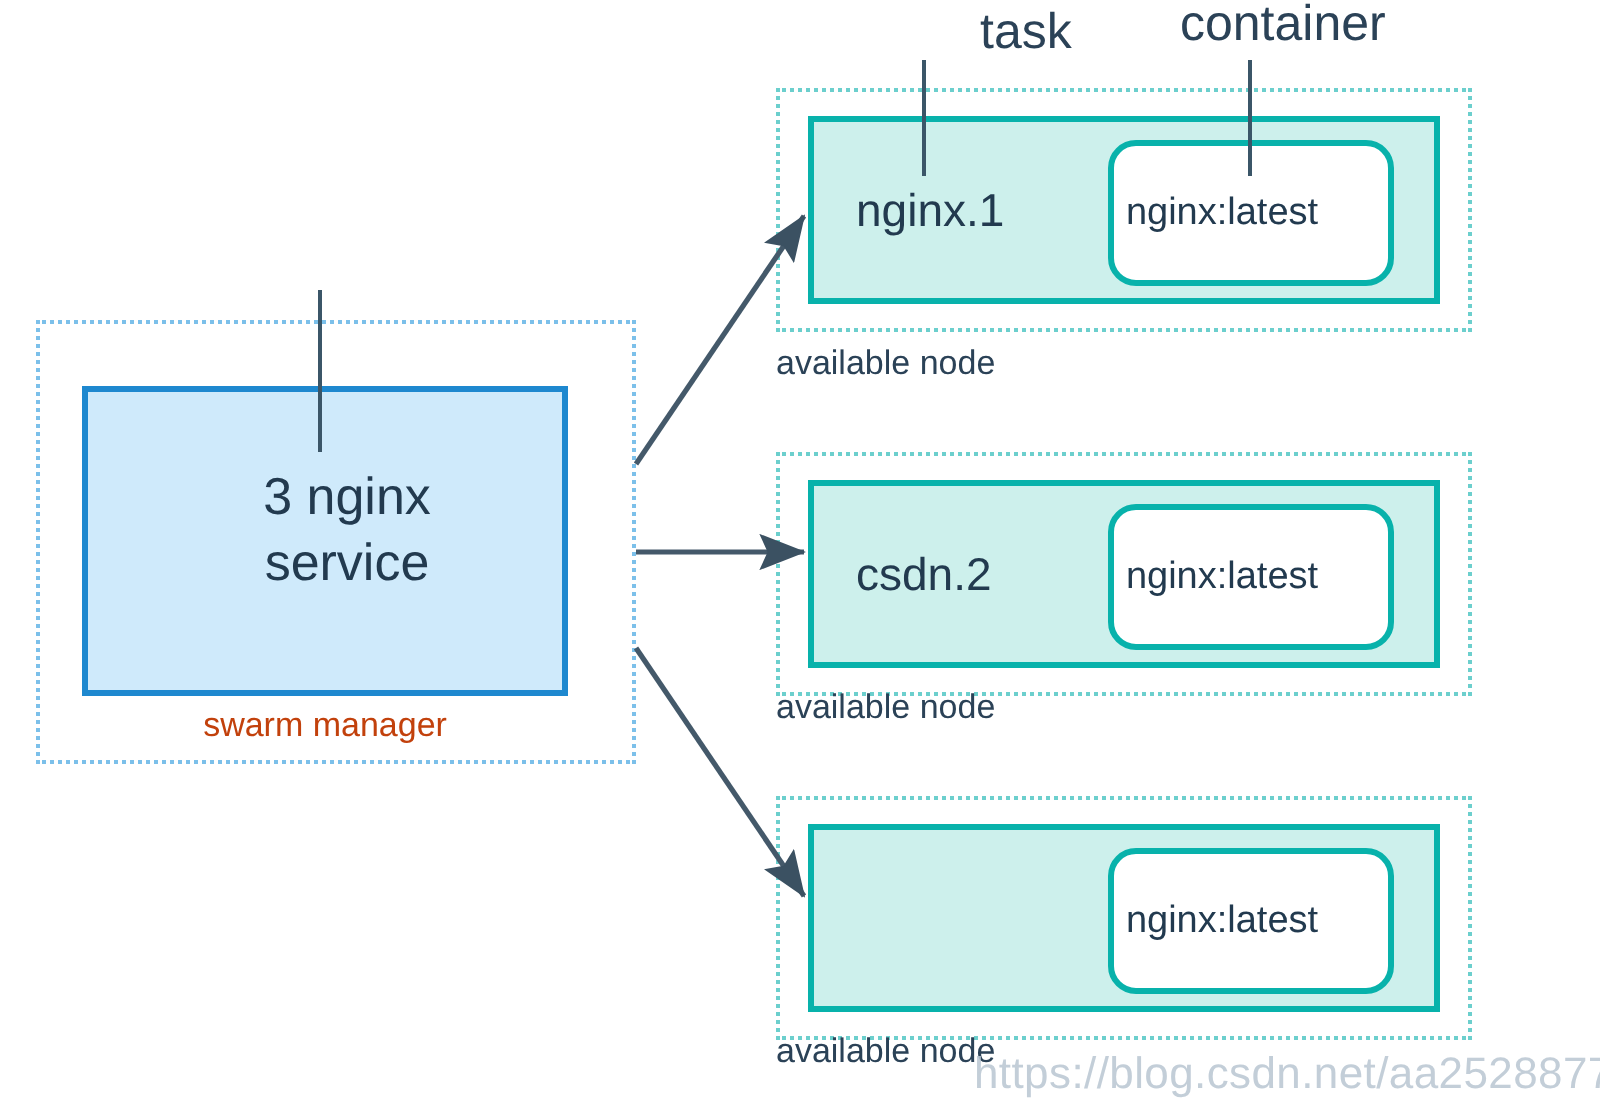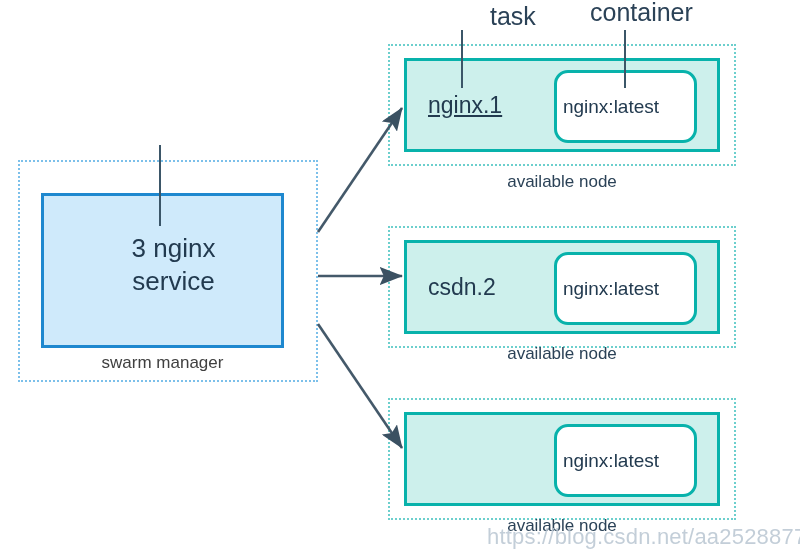--- a/index.html
+++ b/index.html
@@ -58,21 +58,21 @@
     font-size: 26px;
     line-height: 1.28;
     color: #223a4f;
   }
   #swarm-manager-label {
     left: 41px;
     top: 353px;
     width: 243px;
     text-align: center;
     font-size: 17px;
-    color: #404040;
+    color: #c2410c;
   }
 
   
   .node-group {
     left: 388px;
     width: 348px;
     height: 122px;
     border: 2px dotted #6ccfcd;
     box-sizing: border-box;
     background: #ffffff;
@@ -106,21 +106,20 @@
     width: 114px;
     text-align: center;
     font-size: 19px;
     color: #223a4f;
     line-height: 1;
     white-space: nowrap;
   }
   .node-caption {
     left: 388px;
     width: 348px;
-    text-align: center;
     font-size: 17px;
     color: #2b4257;
   }
 
   
   #overlay {
     position: absolute;
     left: 0; top: 0;
     width: 800px;
     height: 552px;
@@ -154,21 +153,21 @@
 
   <div class="abs" id="service-box-label">
     <div>3 nginx</div>
     <div>service</div>
   </div>
 
   <div class="abs" id="swarm-manager-label">swarm manager</div>
 
   <div class="abs node-group" style="top:44px;"></div>
   <div class="abs node-box" style="top:58px;"></div>
-  <div class="abs task-label" style="top:94px;text-decoration:underline;">nginx.1</div>
+  <div class="abs task-label" style="top:94px;">nginx.1</div>
   <div class="abs container-box" style="top:70px;"></div>
   <div class="abs container-label" style="left:554px; top:97px;">nginx:latest</div>
   <div class="abs node-caption" style="top:172px;">available node</div>
 
   <div class="abs node-group" style="top:226px;"></div>
   <div class="abs node-box" style="top:240px;"></div>
   <div class="abs task-label" style="top:276px;">csdn.2</div>
   <div class="abs container-box" style="top:252px;"></div>
   <div class="abs container-label" style="left:554px; top:279px;">nginx:latest</div>
   <div class="abs node-caption" style="top:344px;">available node</div>

